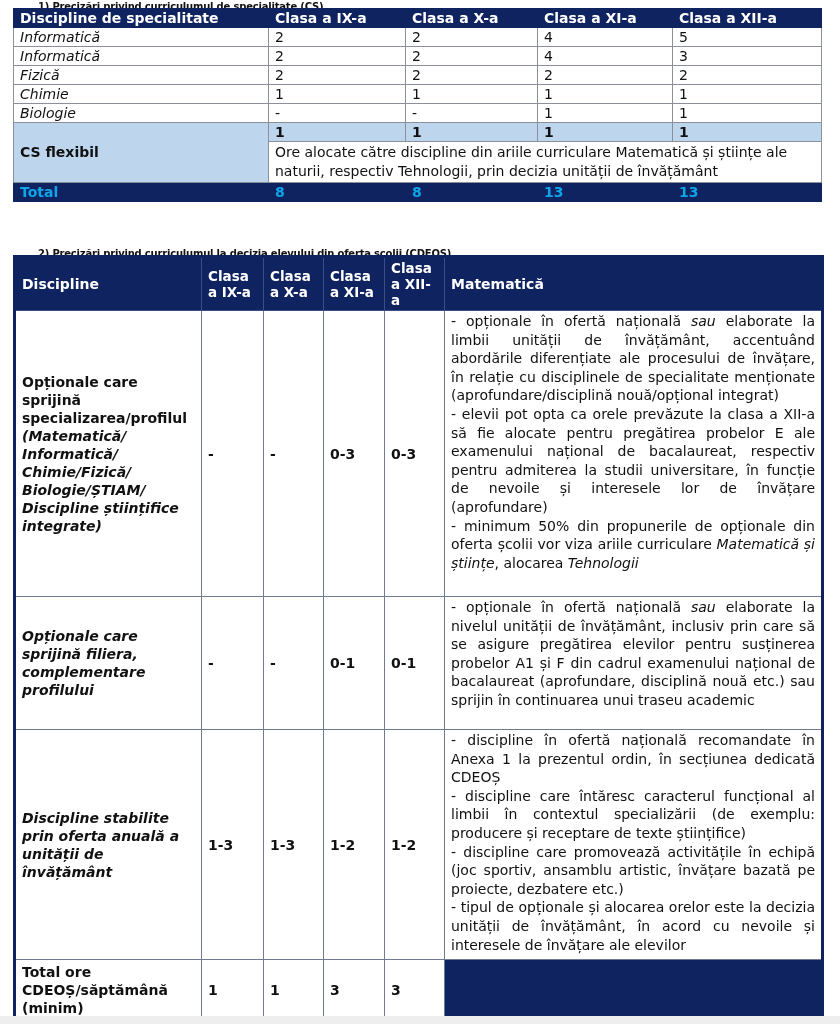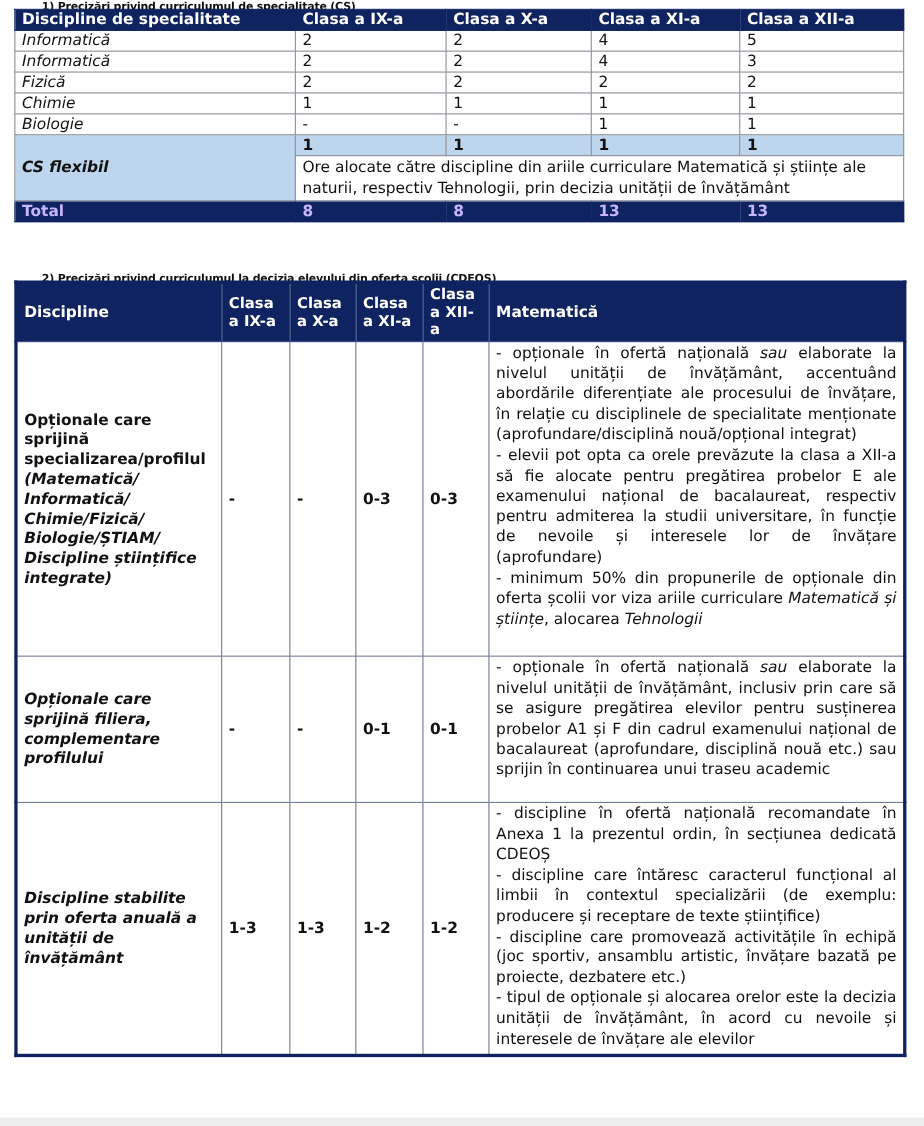--- a/index.html
+++ b/index.html
@@ -6,23 +6,23 @@
   body { width:840px; height:1024px; background:#ffffff; position:relative; overflow:hidden;
          font-family:"DejaVu Sans", "Liberation Sans", sans-serif; color:#111; }
   .title { position:absolute; font-weight:bold; font-size:10px; letter-spacing:-0.2px; white-space:nowrap; }
   table { border-collapse:collapse; position:absolute; table-layout:fixed; }
   
   #t1 { left:13px; top:8px; width:808px; font-size:14px; }
   #t1 td, #t1 th { border:1px solid #8b8f99; padding:0 6px; height:18px; line-height:17px; text-align:left; vertical-align:middle; }
   #t1 th { background:#0f2360; color:#fff; font-weight:bold; border-color:#0f2360; }
   #t1 td.it { font-style:italic; }
   #t1 tr.flex td { background:#bdd6ee; font-weight:bold; }
-  #t1 td.flexlabel { background:#bdd6ee; font-style:italic; font-weight:bold;margin-left:40px; }
+  #t1 td.flexlabel { background:#bdd6ee; font-weight:bold;margin-left:40px; }
   #t1 td.flexnote { background:#ffffff !important; font-weight:normal !important; line-height:19px; padding-top:1px; padding-bottom:1px; }
-  #t1 tr.total td { background:#0f2360; color:#c4b5fd; font-weight:bold; border-color:#0f2360; }
+  #t1 tr.total td { background:#0f2360; color:#0ea5e9; font-weight:bold; border-color:#0f2360; }
   
   #t2 { left:13px; top:255px; width:808px; font-size:14px; border:3px solid #0f2360; }
   #t2 th { background:#0f2360; color:#fff; font-weight:bold; text-align:left; padding:2px 6px; border:1px solid #3b4f86; line-height:16px; font-size:14px; }
   #t2 th.small { font-size:13.5px; }
   #t2 td { border:1px solid #6f7a93; padding:0 6px; vertical-align:middle; font-weight:bold; }
   #t2 td.obs { font-weight:normal; text-align:justify; line-height:18.6px; padding:1px 6px 2px 6px; vertical-align:top; }
   #t2 td.label { line-height:18px; }
   #t2 td.label .i { font-style:italic; }
   #t2 td.dark { background:#0f2360; border-color:#0f2360; }
   .ital { font-style:italic; }
@@ -127,21 +127,21 @@
   <tr style="height:286px">
     <td class="label">
       <span>Opționale care sprijină specializarea/profilul</span>
       <span class="i">(Matematică/ Informatică/ Chimie/Fizică/ Biologie/ȘTIAM/ Discipline științifice integrate)</span>
     </td>
     <td>-</td>
     <td>-</td>
     <td>0-3</td>
     <td>0-3</td>
     <td class="obs">
-      <div><span>- opționale în ofertă națională </span><span class="ital">sau</span><span> elaborate la nivelul unității de învățământ, accentuând abordările diferențiate ale procesului de învățare, în relație cu disciplinele de specialitate menționate (aprofundare/disciplină nouă/opțional integrat)</span></div>
+      <div><span>- opționale în ofertă națională </span><span class="ital">sau</span><span> elaborate la limbii unității de învățământ, accentuând abordările diferențiate ale procesului de învățare, în relație cu disciplinele de specialitate menționate (aprofundare/disciplină nouă/opțional integrat)</span></div>
       <div>- elevii pot opta ca orele prevăzute la clasa a XII-a să fie alocate pentru pregătirea probelor E ale examenului național de bacalaureat, respectiv pentru admiterea la studii universitare, în funcție de nevoile și interesele lor de învățare (aprofundare)</div>
       <div><span>- minimum 50% din propunerile de opționale din oferta școlii vor viza ariile curriculare </span><span class="ital">Matematică și științe</span><span>, alocarea </span><span class="ital">Tehnologii</span></div>
     </td>
   </tr>
   <tr style="height:133px">
     <td class="label"><span class="i">Opționale care sprijină filiera, complementare profilului</span></td>
     <td>-</td>
     <td>-</td>
     <td>0-1</td>
     <td>0-1</td>
@@ -155,16 +155,24 @@
     <td>1-3</td>
     <td>1-2</td>
     <td>1-2</td>
     <td class="obs">
       <div>- discipline în ofertă națională recomandate în Anexa 1 la prezentul ordin, în secțiunea dedicată CDEOȘ</div>
       <div>- discipline care întăresc caracterul funcțional al limbii în contextul specializării (de exemplu: producere și receptare de texte științifice)</div>
       <div>- discipline care promovează activitățile în echipă (joc sportiv, ansamblu artistic, învățare bazată pe proiecte, dezbatere etc.)</div>
       <div>- tipul de opționale și alocarea orelor este la decizia unității de învățământ, în acord cu nevoile și interesele de învățare ale elevilor</div>
     </td>
   </tr>
+  <tr style="height:62px">
+    <td class="label">Total ore CDEOȘ/săptămână (minim)</td>
+    <td>1</td>
+    <td>1</td>
+    <td>3</td>
+    <td>3</td>
+    <td class="dark"></td>
+  </tr>
 </tbody>
   </table>
 
 <div class="bottom-bar"></div>
 
 </body></html>

